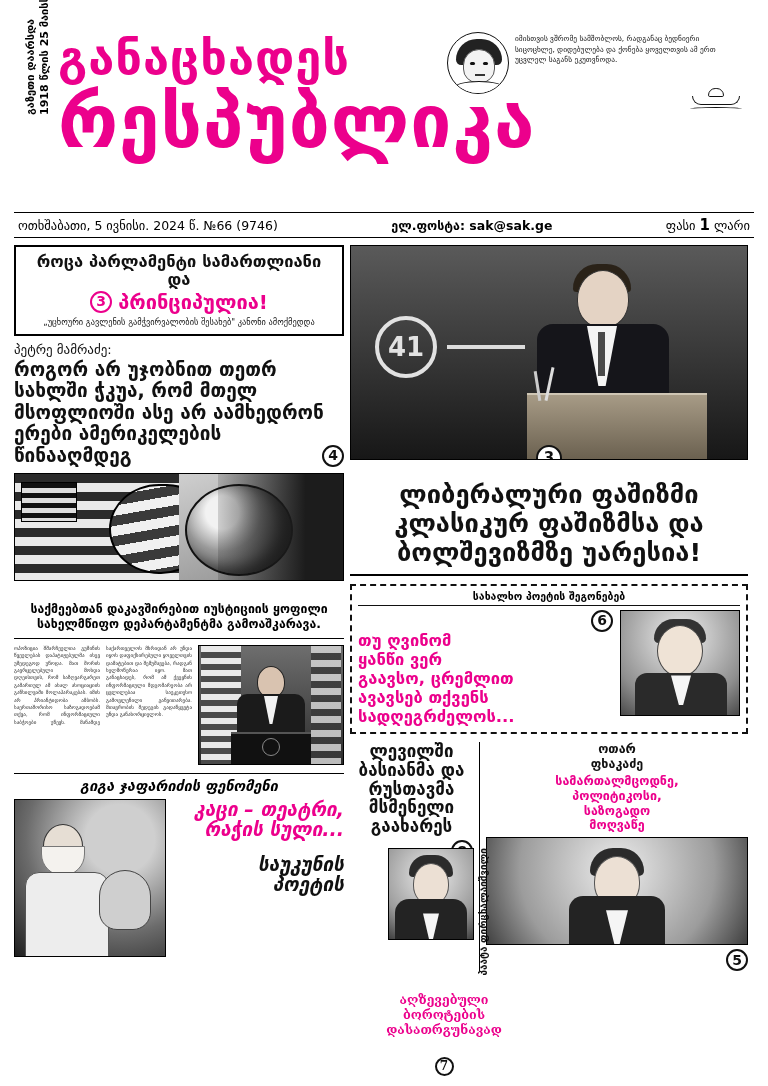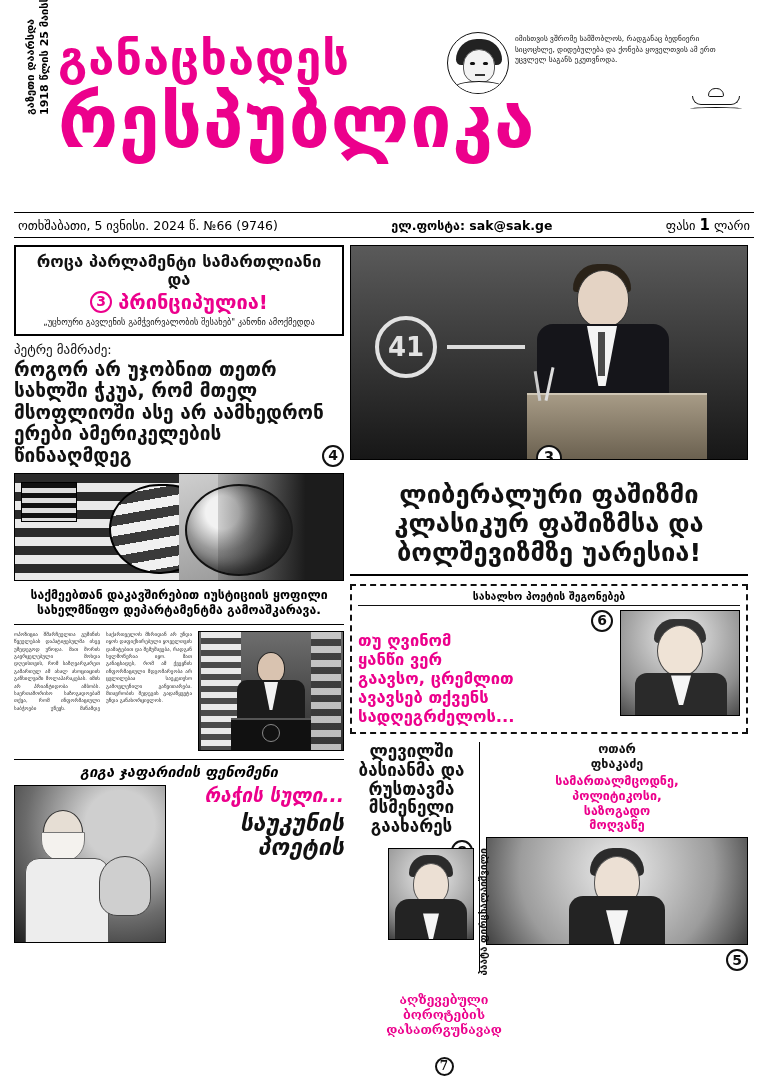--- a/index.html
+++ b/index.html
@@ -283,21 +283,21 @@
   .glove-dark {
     position: absolute; right: 0; top: 0; bottom: 0; width: 38%;
     background: linear-gradient(90deg, rgba(0,0,0,.15), #1c1c1c 70%);
   }
 
   .caption-strong {
     font-size: 12.3px;
     font-weight: bold;
     text-align: center;
     line-height: 1.22;
-    margin-top: 7px;
+    margin-top: 21px;
     padding-bottom: 6px;
     border-bottom: 1.5px solid #000;
   }
 
   
   .twocol {
     display: flex;
     gap: 6px;
     margin-top: 6px;
   }
@@ -398,22 +398,22 @@
     position:absolute; right: 14px; top: 70px;
     width: 52px; height: 60px; border-radius: 26px 26px 18px 18px;
     background: #cfcfcf; border: 1px solid #444;
   }
   .feature-text { flex: 1; }
   .feature-title-pink {
     font-size: 19px; font-weight: bold; color: #ec008c;
     line-height: 1.08; text-align: right;
   }
   .feature-title-black {
-    font-size: 23px; font-weight: bold; color: #111;
-    line-height: 1.05; text-align: right; margin-top: 6px;
+    font-size: 19px; font-weight: bold; color: #111;
+    line-height: 1.05; text-align: right; margin-top: 15px;
   }
 
   
   .hero-photo {
     height: 215px;
     position: relative; overflow: hidden;
     background: linear-gradient(180deg,#6c6c6c 0%,#2a2a2a 100%);
     border: 1px solid #000;
   }
   .hero-photo .backwall {
@@ -678,20 +678,21 @@
         <div class="feature-row">
           <div class="feature-photo">
             <div class="bg"></div>
             <div class="man-head"></div>
             <div class="beard"></div>
             <div class="man-body"></div>
             <div class="baby"></div>
           </div>
           <div class="feature-text">
             <div class="feature-title-pink">
+              <div>კაცი – თეატრი,</div>
               <div>რაჭის სული...</div>
             </div>
             <div class="feature-title-black">
               <div>საუკუნის</div>
               <div>პოეტის</div>
             </div>
           </div>
         </div>
       </div>
 

